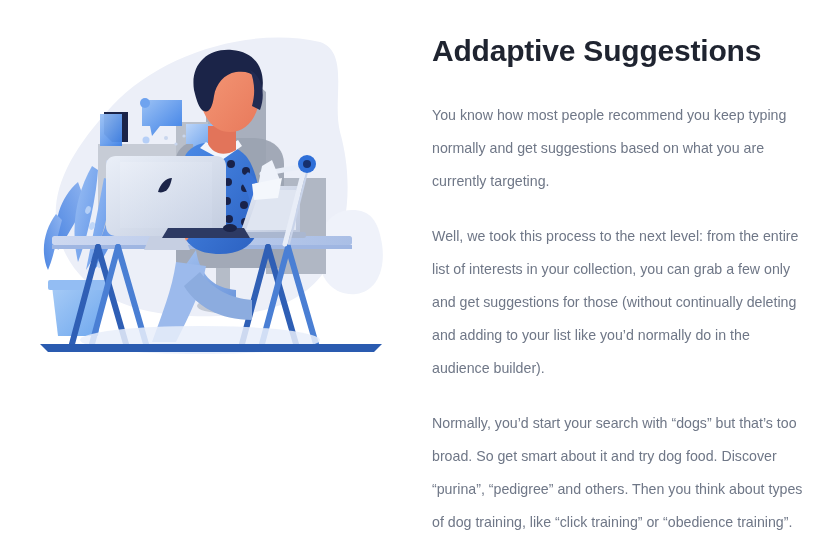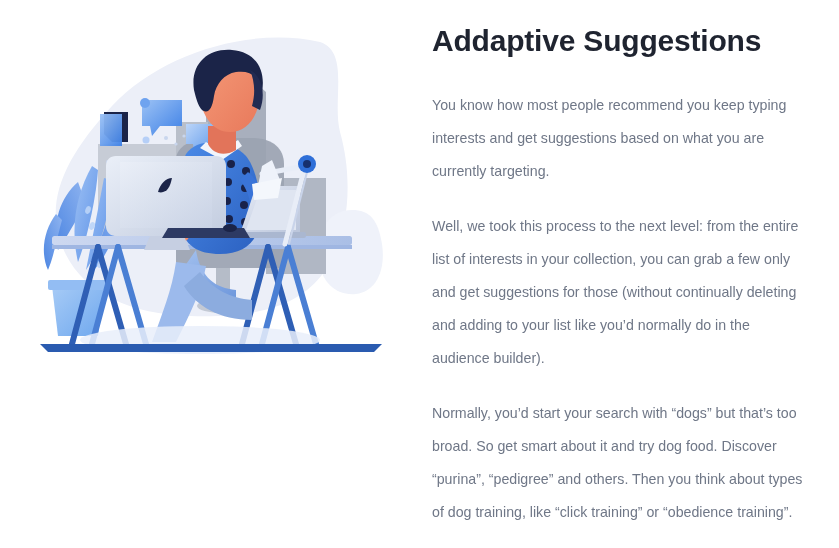--- a/index.html
+++ b/index.html
@@ -14,21 +14,21 @@
     font-family: "Liberation Sans", sans-serif;
     -webkit-font-smoothing: antialiased;
   }
 
   .page {
     position: relative;
     width: 839px;
     height: 548px;
     background: #ffffff;
     display: flex;
-    align-items: flex-start;
+    align-items: center;
   }
 
   
   .illustration-pane {
     width: 420px;
     height: 548px;
     flex: 0 0 420px;
     position: relative;
   }
   .illustration-pane svg {
@@ -311,19 +311,19 @@
         <ellipse cx="200" cy="326" rx="120" ry="14" fill="#e9eefa" opacity="0.85"></ellipse>
         <path d="M40 330 L382 330 L374 338 L48 338 Z" fill="#2a5bb0"></path>
       </g>
     </svg>
   </div>
 
   <div class="content-pane">
     <h1 class="page-title">Addaptive Suggestions</h1>
 
     <div class="body-copy">
-      <p class="body-paragraph">You know how most people recommend you keep typing interests and get suggestions based on what you are currently targeting.</p>
+      <p class="body-paragraph">You know how most people recommend you keep typing normally and get suggestions based on what you are currently targeting.</p>
       <p class="body-paragraph">Well, we took this process to the next level: from the entire list of interests in your collection, you can grab a few only and get suggestions for those (without continually deleting and adding to your list like you’d normally do in the audience builder).</p>
       <p class="body-paragraph">Normally, you’d start your search with “dogs” but that’s too broad. So get smart about it and try dog food. Discover “purina”, “pedigree” and others. Then you think about types of dog training, like “click training” or “obedience training”.</p>
 
     </div>
   </div>
 </div>
 
 </body></html>

